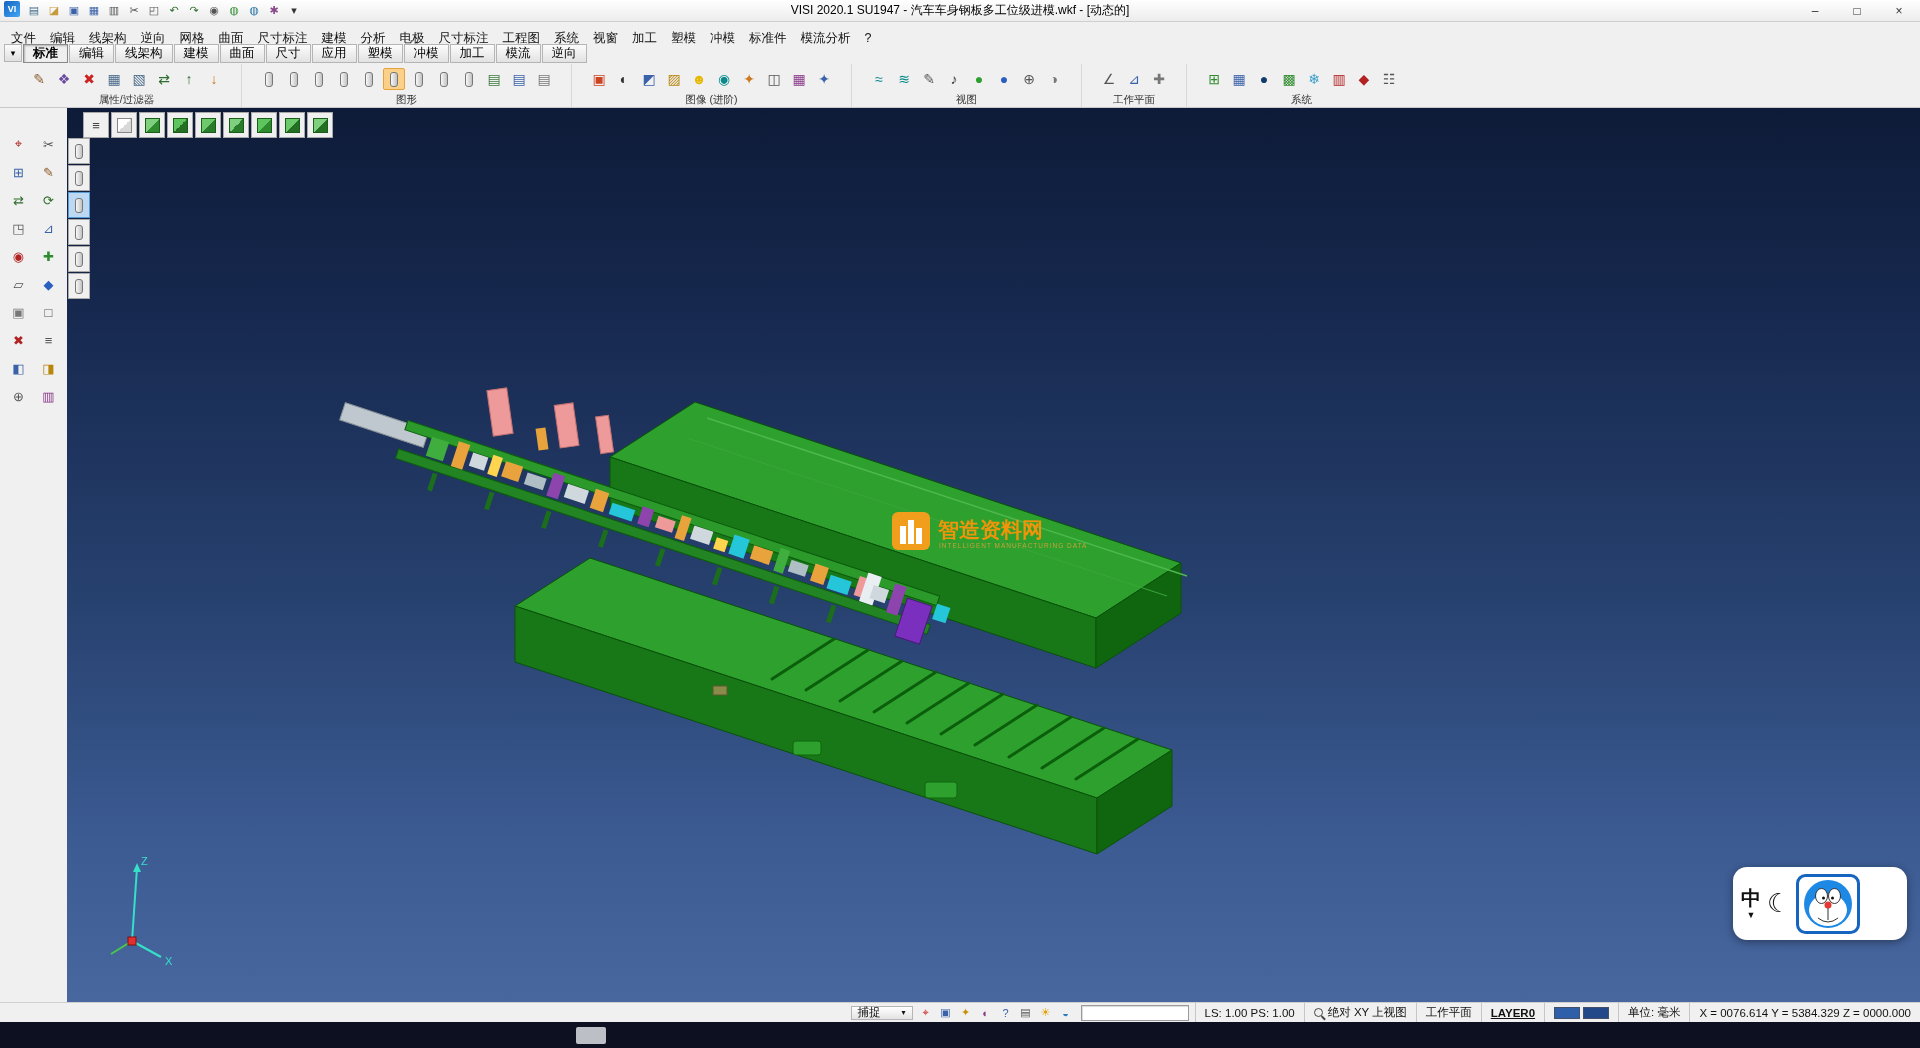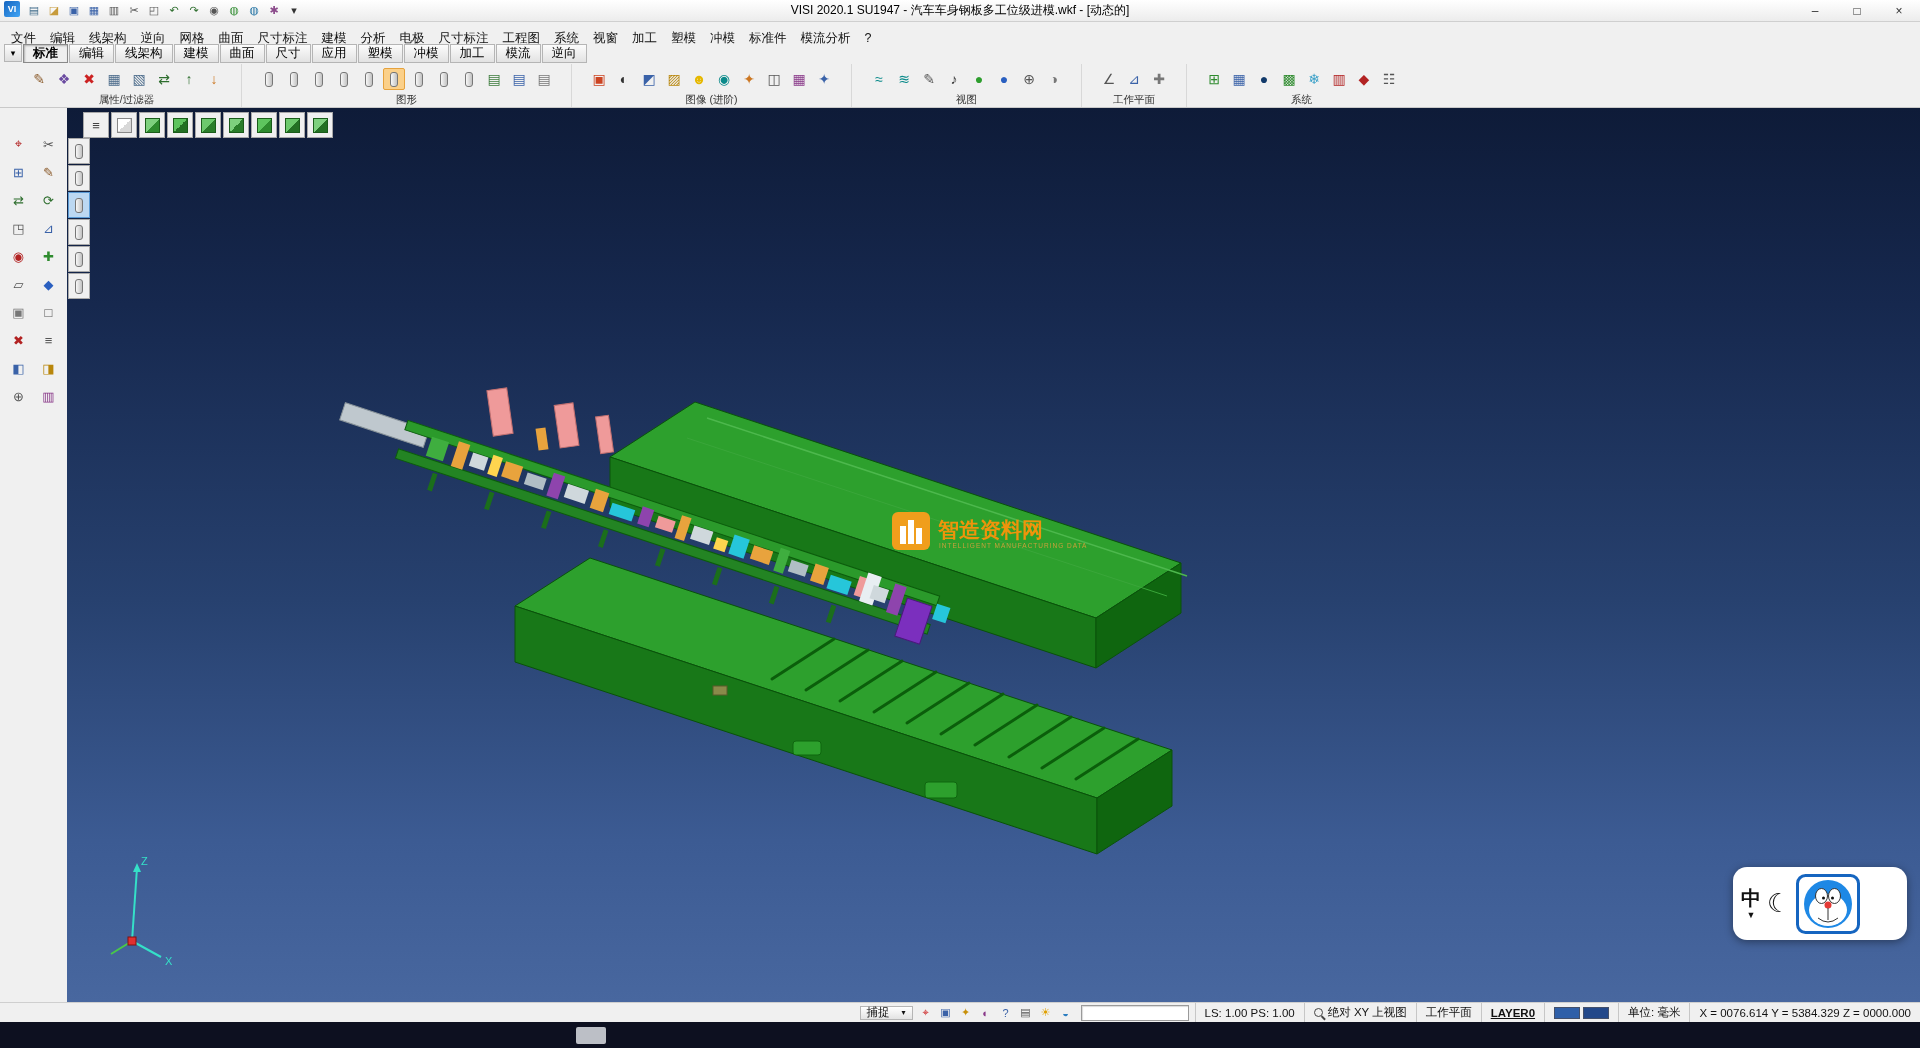--- a/index.html
+++ b/index.html
@@ -65,21 +65,21 @@
     padding:4px 8px;gap:6px;z-index:6;}
   .sticker-col{display:flex;flex-direction:column;align-items:center;line-height:1;}
   .sticker-cn{font-size:20px;font-weight:bold;color:#111;}
   .sticker-mark{font-size:9px;color:#111;margin-top:3px;}
   .sticker-moon{font-size:26px;color:#111;}
 
   
   .statusbar{position:absolute;left:0;top:1002px;width:1920px;height:20px;background:#f0f0f0;
     border-top:1px solid #cfcfcf;display:flex;align-items:center;font-size:11.5px;color:#111;z-index:30;}
   .sb-spacer{flex:1;}
-  .snap{display:flex;align-items:center;gap:12px;padding:0 6px;border:1px solid #b5b5b5;
+  .snap{display:flex;align-items:center;gap:21px;padding:0 6px;border:1px solid #b5b5b5;
     background:linear-gradient(#fff,#e3e3e3);height:14px;margin-right:4px;font-size:11.5px;}
   #status-icons{display:flex;gap:2px;}
   .sicon{width:18px;height:17px;display:flex;align-items:center;justify-content:center;font-size:11px;}
   .sb-field{width:108px;height:16px;background:#fff;border:1px solid #9a9a9a;
     box-shadow:inset 1px 1px 1px rgba(0,0,0,.15);margin:0 6px;}
   .sb-cell{height:20px;display:flex;align-items:center;padding:0 9px;border-left:1px solid #c6c6c6;white-space:nowrap;}
   .swatch{width:26px;height:12px;border:1px solid #44506a;display:inline-block;}
   .swatch + .swatch{margin-left:3px;}
   .mag{width:9px;height:9px;border:1.5px solid #444;border-radius:50%;position:relative;margin-right:5px;display:inline-block;}
   .mag::after{content:"";position:absolute;width:5px;height:1.5px;background:#444;transform:rotate(45deg);right:-4px;bottom:-2px;}

